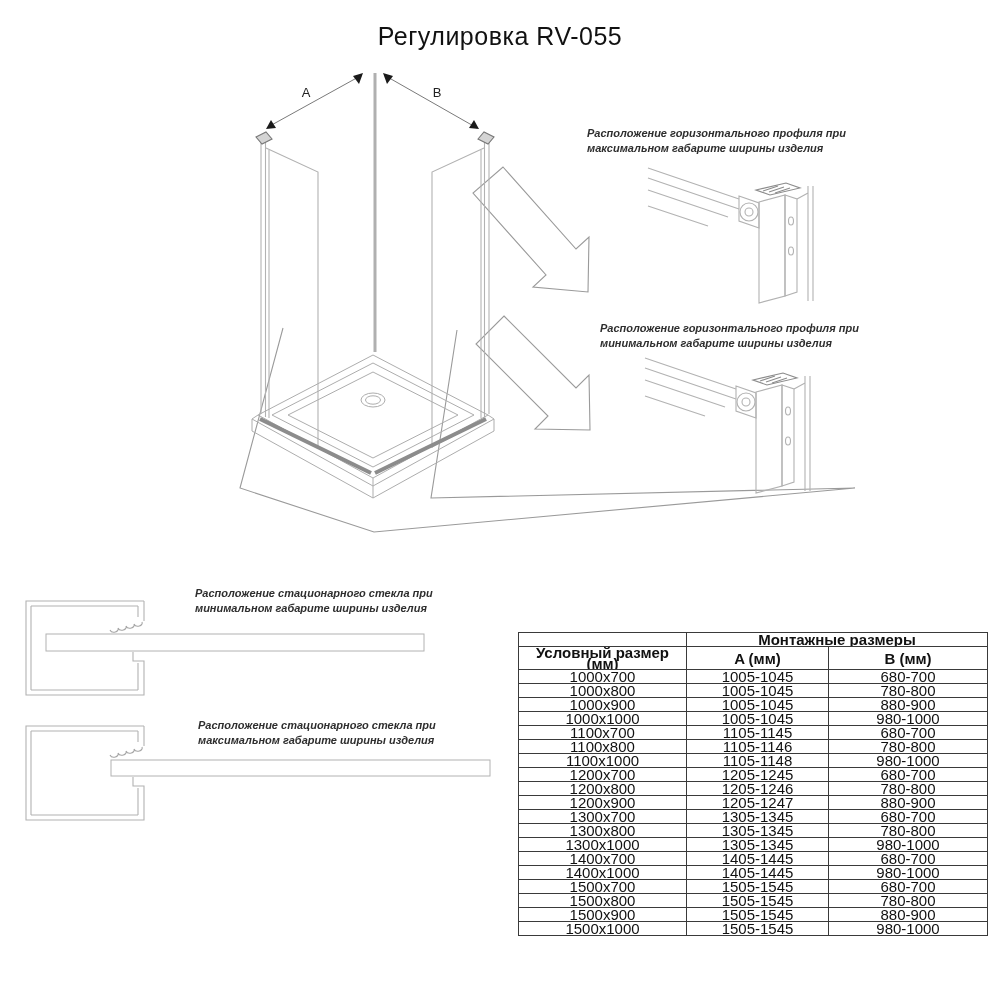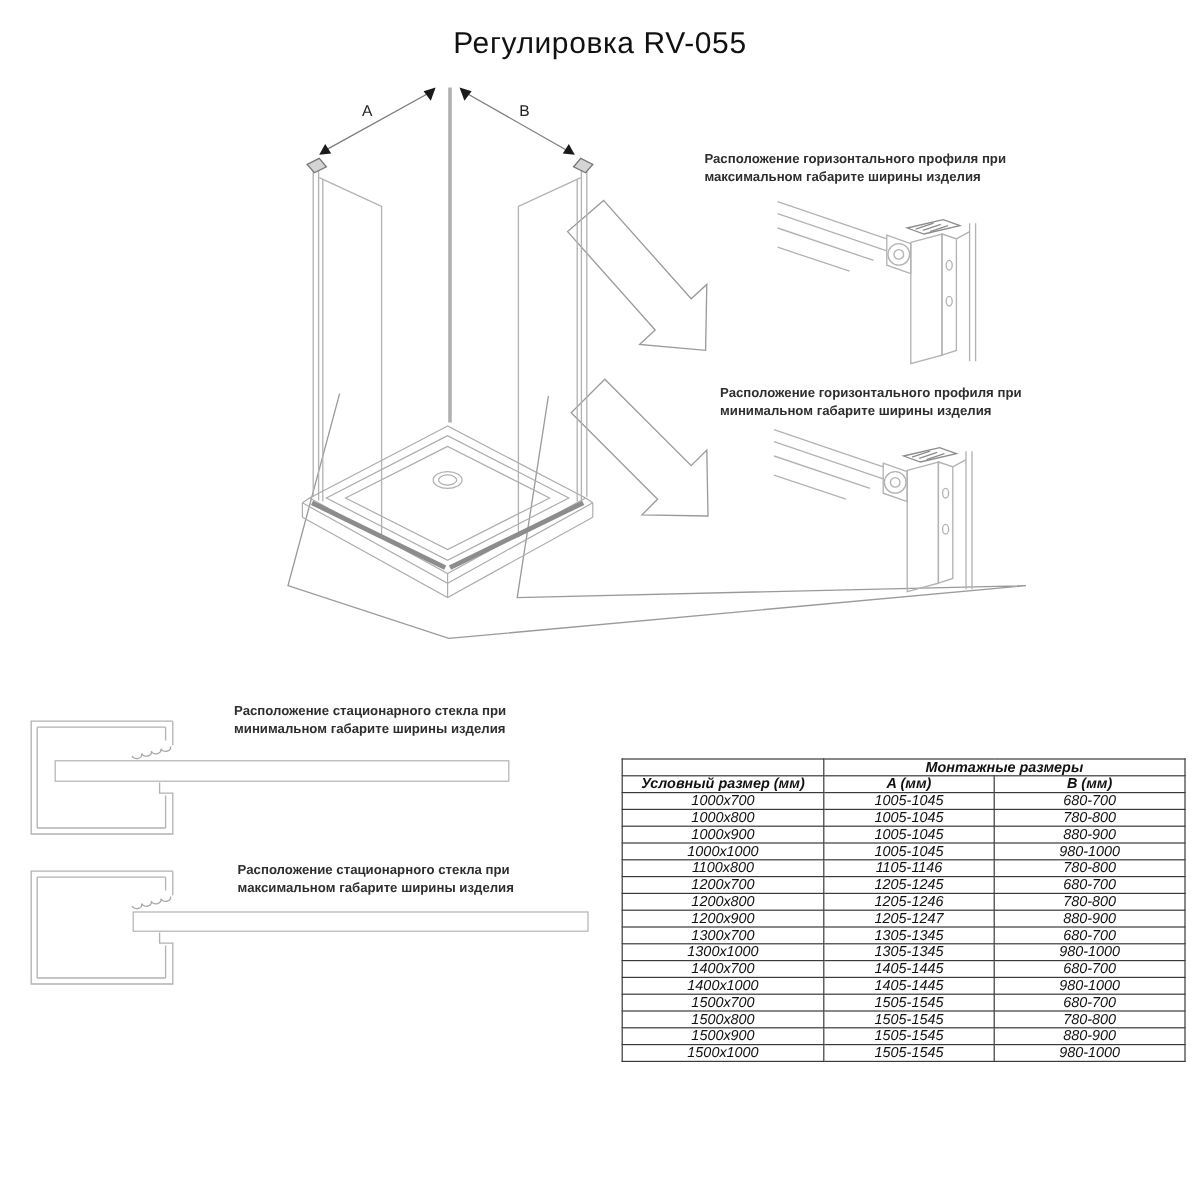--- a/index.html
+++ b/index.html
@@ -1,26 +1,26 @@
 <!DOCTYPE html>
 <html><head>
 <meta charset="utf-8">
 <style>
   html,body{margin:0;padding:0;background:#fff;}
   .page{position:relative;width:1000px;height:1000px;background:#fff;overflow:hidden;
         font-family:"Liberation Sans",sans-serif;color:#1a1a1a;}
   .title{position:absolute;top:22px;left:0;width:100%;text-align:center;
          font-size:25px;letter-spacing:.5px;color:#111;}
   .ann{position:absolute;font-size:11px;font-weight:bold;line-height:15px;
-       color:#2e2e2e;white-space:pre-line;}
+       color:#2e2e2e;white-space:pre-line;font-style:italic;}
   #drawing{position:absolute;left:0;top:0;}
   .dimtext{font-size:13px;fill:#222;font-family:"Liberation Sans",sans-serif;}
   
   .sizes{position:absolute;left:518px;top:632px;border-collapse:collapse;
-         table-layout:fixed;font-size:12px;color:#111;font-style:italic;}
+         table-layout:fixed;font-size:15px;color:#111;}
   .sizes td,.sizes th{border:1px solid #3a3a3a;height:13px;line-height:11px;
          padding:0 2px;text-align:center;font-weight:normal;overflow:hidden;}
   .sizes th{font-weight:bold;}
   .c1{width:168px}.c2{width:142px}.c3{width:159px}
 </style>
 </head>
 <body>
 
 <div class="page">
 
@@ -175,23 +175,33 @@
           <td>1000x900</td>
           <td>1005-1045</td>
           <td>880-900</td>
         </tr>
         <tr>
           <td>1000x1000</td>
           <td>1005-1045</td>
           <td>980-1000</td>
         </tr>
         <tr>
+          <td>1100x700</td>
+          <td>1105-1145</td>
+          <td>680-700</td>
+        </tr>
+        <tr>
           <td>1100x800</td>
           <td>1105-1146</td>
           <td>780-800</td>
+        </tr>
+        <tr>
+          <td>1100x1000</td>
+          <td>1105-1148</td>
+          <td>980-1000</td>
         </tr>
         <tr>
           <td>1200x700</td>
           <td>1205-1245</td>
           <td>680-700</td>
         </tr>
         <tr>
           <td>1200x800</td>
           <td>1205-1246</td>
           <td>780-800</td>
@@ -200,20 +210,25 @@
           <td>1200x900</td>
           <td>1205-1247</td>
           <td>880-900</td>
         </tr>
         <tr>
           <td>1300x700</td>
           <td>1305-1345</td>
           <td>680-700</td>
         </tr>
         <tr>
+          <td>1300x800</td>
+          <td>1305-1345</td>
+          <td>780-800</td>
+        </tr>
+        <tr>
           <td>1300x1000</td>
           <td>1305-1345</td>
           <td>980-1000</td>
         </tr>
         <tr>
           <td>1400x700</td>
           <td>1405-1445</td>
           <td>680-700</td>
         </tr>
         <tr>

